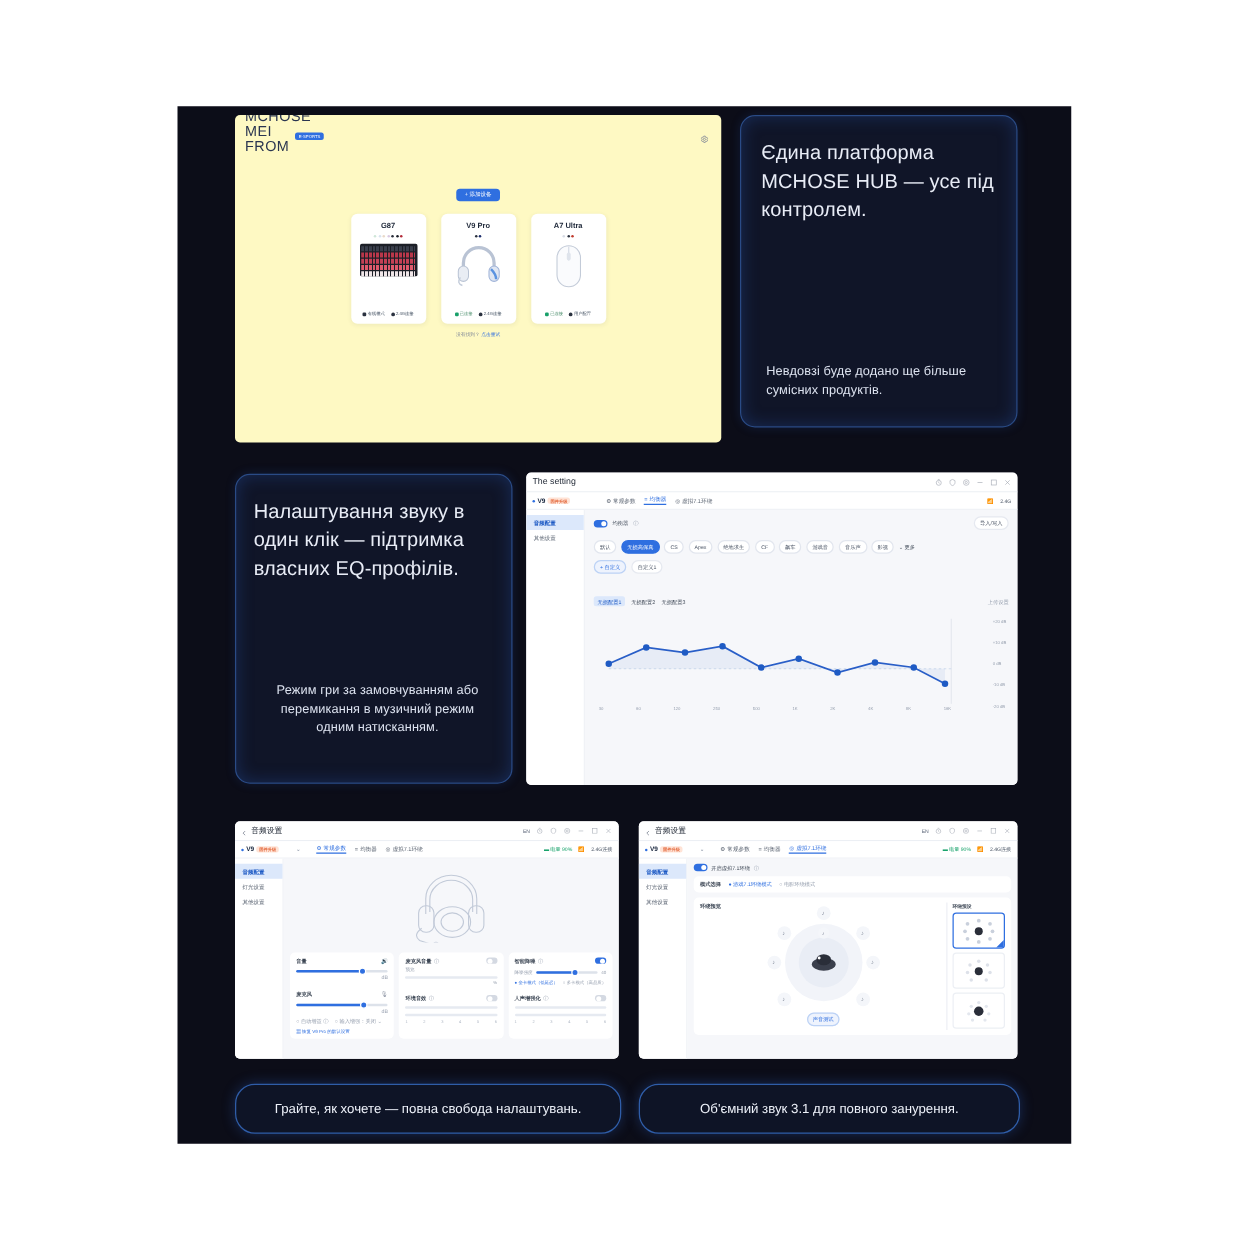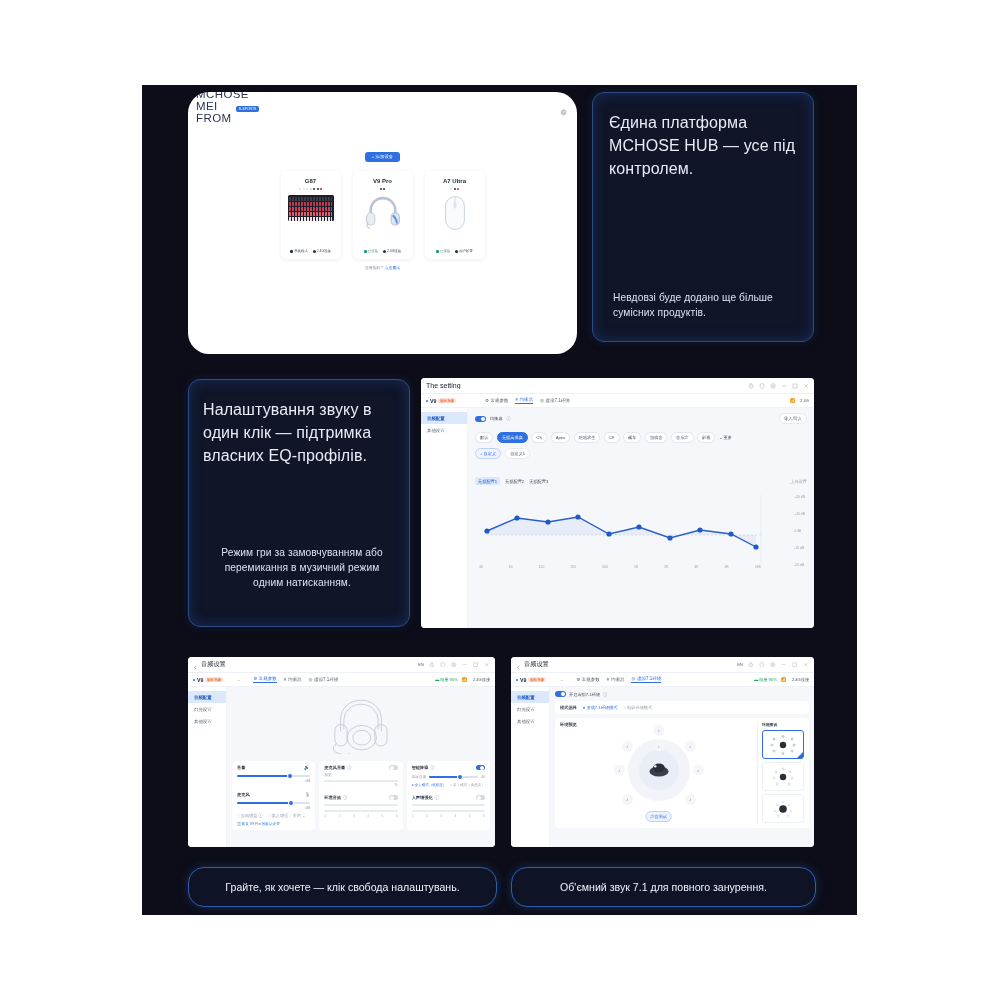--- a/index.html
+++ b/index.html
@@ -52,21 +52,21 @@
   .sl > b{position:absolute;top:-2px;width:4px;height:4px;border-radius:50%;background:#2f6fe0;border:1px solid #fff;}
 
   .lbl{font-size:4.2px;color:#3d4755;}
   .lbl.mut{color:#98a1b0;}
   .cardbox{background:#fff;border-radius:4px;padding:4px 5px;box-sizing:border-box;}
 
   .cap-bar{position:absolute;border:1px solid #2f5da8;border-radius:16px;background:#0e1426;display:flex;align-items:center;justify-content:center;box-shadow:0 0 10px rgba(45,100,200,.35);}
   .cap-bar span{color:#eef2fa;font-size:10.6px;white-space:nowrap;}
 
   
-  .hub{position:absolute;background:#ffffff;border-radius:21px;}
+  .hub{position:absolute;background:#fef9c3;}
   .hub-head{height:38px;position:relative;}
   .logo{position:absolute;left:8px;top:-4px;color:#2a3550;font-size:11.5px;line-height:12px;letter-spacing:.4px;}
   .logo-badge{position:absolute;left:48px;top:14px;background:#2f6fe0;color:#fff;font-size:3.4px;border-radius:2px;padding:1px 3px;}
   .prodcard{background:#fff;border-radius:5px;width:60px;height:88px;box-shadow:0 1px 4px rgba(20,30,60,.07);display:flex;flex-direction:column;align-items:center;padding-top:7px;box-sizing:border-box;}
   .prodname{font-size:6px;color:#1d2738;font-weight:bold;}
   .pdots{display:flex;gap:1.5px;margin-top:4px;}
   .pdots i{width:2px;height:2px;border-radius:50%;display:block;}
   .pfeat{display:flex;gap:5px;margin-top:auto;margin-bottom:6px;font-size:3.4px;color:#4c8f6d;align-items:center;}
   .pfeat i{width:3px;height:3px;border-radius:1px;background:#19a06a;display:inline-block;}
 </style>
@@ -697,19 +697,19 @@
                 </svg>
             </div>
           </div>
         </div>
 
       </div>
     </div>
   </div>
 
   <div class="cap-bar" style="left:46px;top:782px;width:307px;height:38px;">
-    <span>Грайте, як хочете — клік свобода налаштувань.</span>
+    <span>Грайте, як хочете — повна свобода налаштувань.</span>
   </div>
   <div class="cap-bar" style="left:369px;top:782px;width:303px;height:38px;">
-    <span>Об'ємний звук 7.1 для повного занурення.</span>
+    <span>Об'ємний звук 3.1 для повного занурення.</span>
   </div>
 
 </div>
 
 </body></html>

